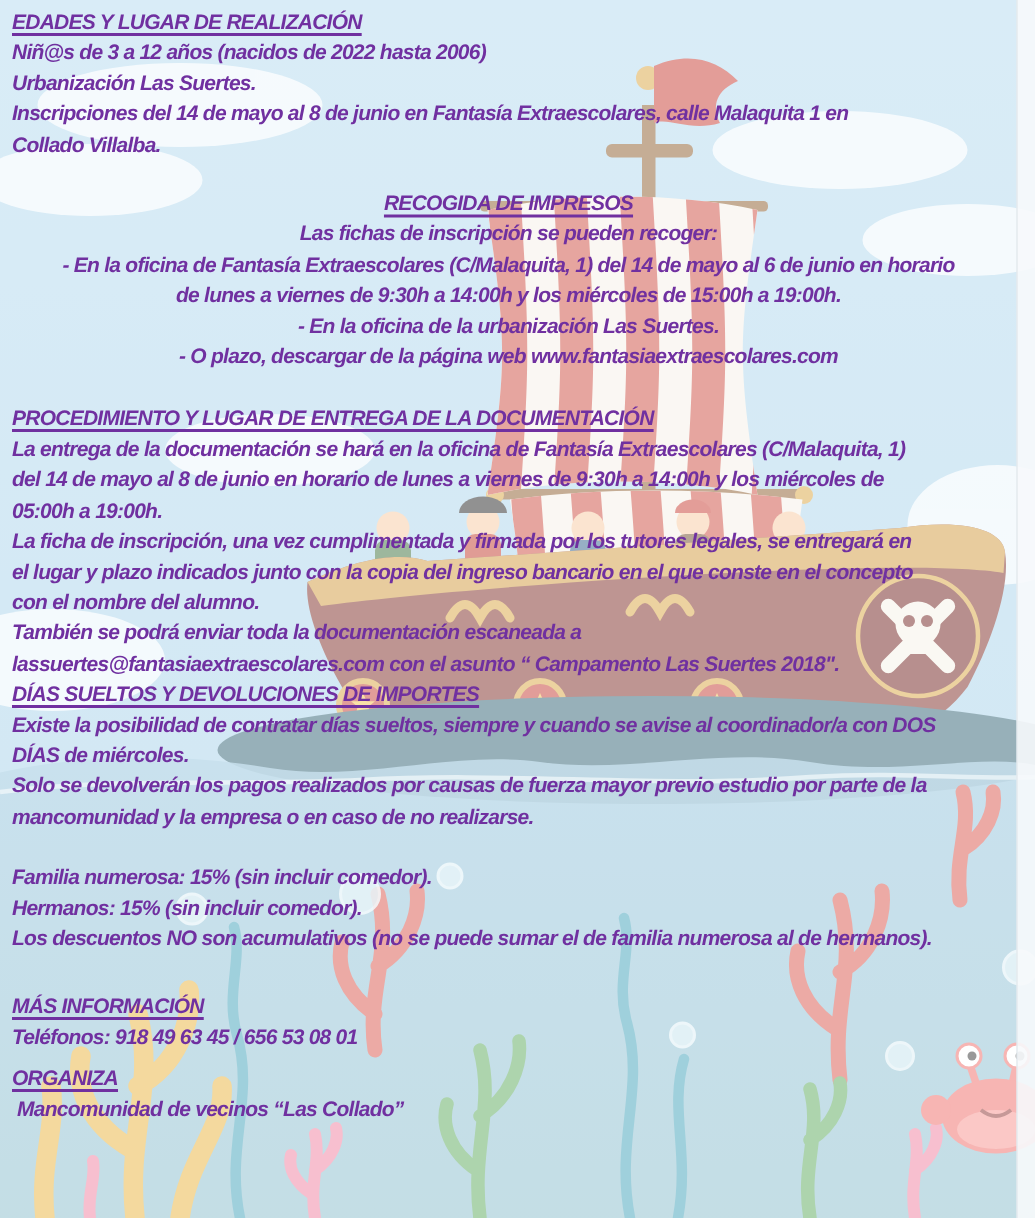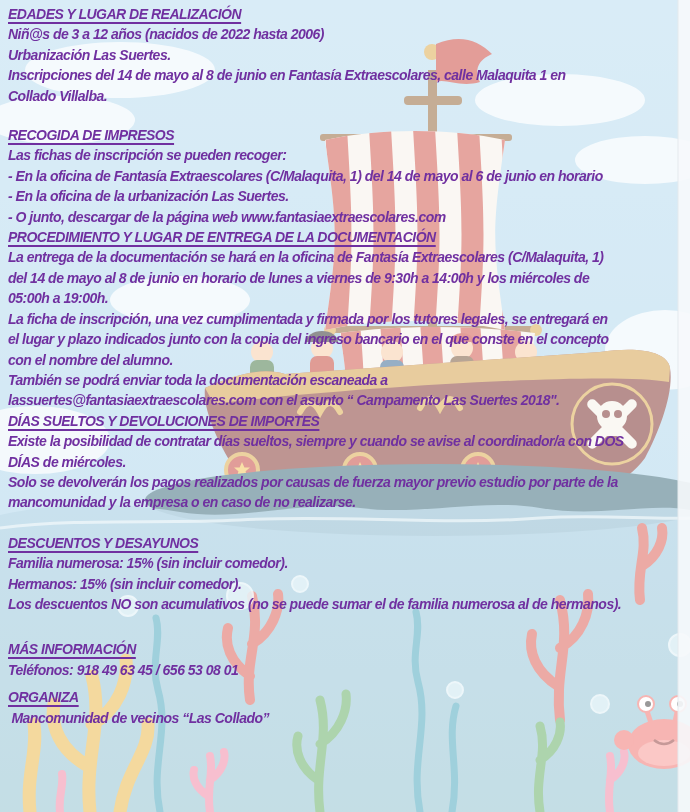--- a/index.html
+++ b/index.html
@@ -9,21 +9,21 @@
   }
   .bg-layer{position:absolute;inset:0;z-index:0;}
   .fade-layer{position:absolute;inset:0;z-index:1;background:rgba(255,255,255,0.50);}
   .content{
     position:absolute;z-index:2;left:8px;top:4px;right:20px;
     color:#7030a0;font-weight:bold;font-style:italic;
     font-size:14px;line-height:20.4px;letter-spacing:-0.5px;
   }
   .section{margin:0;}
   .sec-1{margin-bottom:19px;}
-  .sec-2{}
+  .sec-2{margin-bottom:21px;text-align:center;}
   .sec-3{}
   .sec-4{margin-bottom:20px;}
   .sec-5{margin-bottom:25px;}
   .sec-6{margin-bottom:7px;}
   .heading{
     text-decoration:underline;
     text-underline-offset:3px;
     text-decoration-thickness:1.5px;
   }
   .line{white-space:pre;}
@@ -221,22 +221,23 @@
     <div class="line">Niñ@s de 3 a 12 años (nacidos de 2022 hasta 2006)</div>
     <div class="line">Urbanización Las Suertes.</div>
     <div class="line">Inscripciones del 14 de mayo al 8 de junio en Fantasía Extraescolares, calle Malaquita 1 en</div>
     <div class="line">Collado Villalba.</div>
   </div>
 
   <div class="section sec-2">
     <div class="heading">RECOGIDA DE IMPRESOS</div>
     <div class="line">Las fichas de inscripción se pueden recoger:</div>
     <div class="line">- En la oficina de Fantasía Extraescolares (C/Malaquita, 1) del 14 de mayo al 6 de junio en horario</div>
+    <div class="line">de lunes a viernes de 9:30h a 14:00h y los miércoles de 15:00h a 19:00h.</div>
     <div class="line">- En la oficina de la urbanización Las Suertes.</div>
-    <div class="line">- O junto, descargar de la página web www.fantasiaextraescolares.com</div>
+    <div class="line">- O plazo, descargar de la página web www.fantasiaextraescolares.com</div>
   </div>
 
   <div class="section sec-3">
     <div class="heading">PROCEDIMIENTO Y LUGAR DE ENTREGA DE LA DOCUMENTACIÓN</div>
     <div class="line">La entrega de la documentación se hará en la oficina de Fantasía Extraescolares (C/Malaquita, 1)</div>
     <div class="line">del 14 de mayo al 8 de junio en horario de lunes a viernes de 9:30h a 14:00h y los miércoles de</div>
     <div class="line">05:00h a 19:00h.</div>
     <div class="line">La ficha de inscripción, una vez cumplimentada y firmada por los tutores legales, se entregará en</div>
     <div class="line">el lugar y plazo indicados junto con la copia del ingreso bancario en el que conste en el concepto</div>
     <div class="line">con el nombre del alumno.</div>
@@ -246,21 +247,20 @@
 
   <div class="section sec-4">
     <div class="heading">DÍAS SUELTOS Y DEVOLUCIONES DE IMPORTES</div>
     <div class="line">Existe la posibilidad de contratar días sueltos, siempre y cuando se avise al coordinador/a con DOS</div>
     <div class="line">DÍAS de miércoles.</div>
     <div class="line">Solo se devolverán los pagos realizados por causas de fuerza mayor previo estudio por parte de la</div>
     <div class="line">mancomunidad y la empresa o en caso de no realizarse.</div>
   </div>
 
   <div class="section sec-5">
-    <div class="heading">DESCUENTOS Y DESAYUNOS</div>
     <div class="line">Familia numerosa: 15% (sin incluir comedor).</div>
     <div class="line">Hermanos: 15% (sin incluir comedor).</div>
     <div class="line">Los descuentos NO son acumulativos (no se puede sumar el de familia numerosa al de hermanos).</div>
   </div>
 
   <div class="section sec-6">
     <div class="heading">MÁS INFORMACIÓN</div>
     <div class="line">Teléfonos: 918 49 63 45 / 656 53 08 01</div>
   </div>
 

